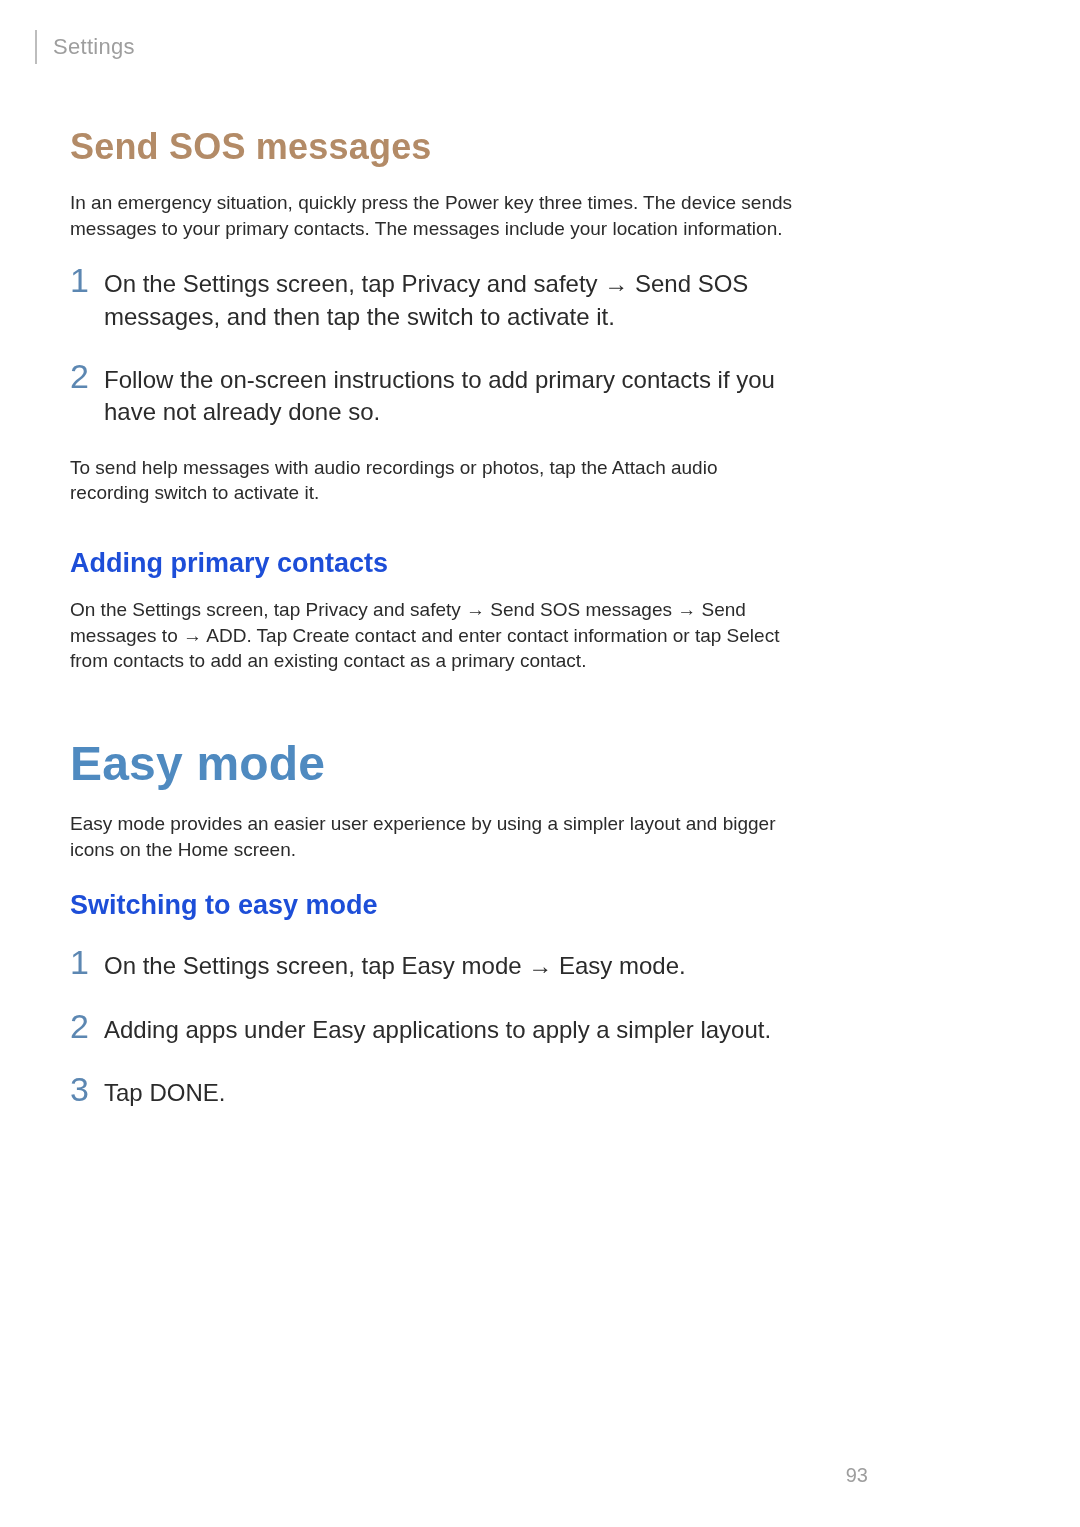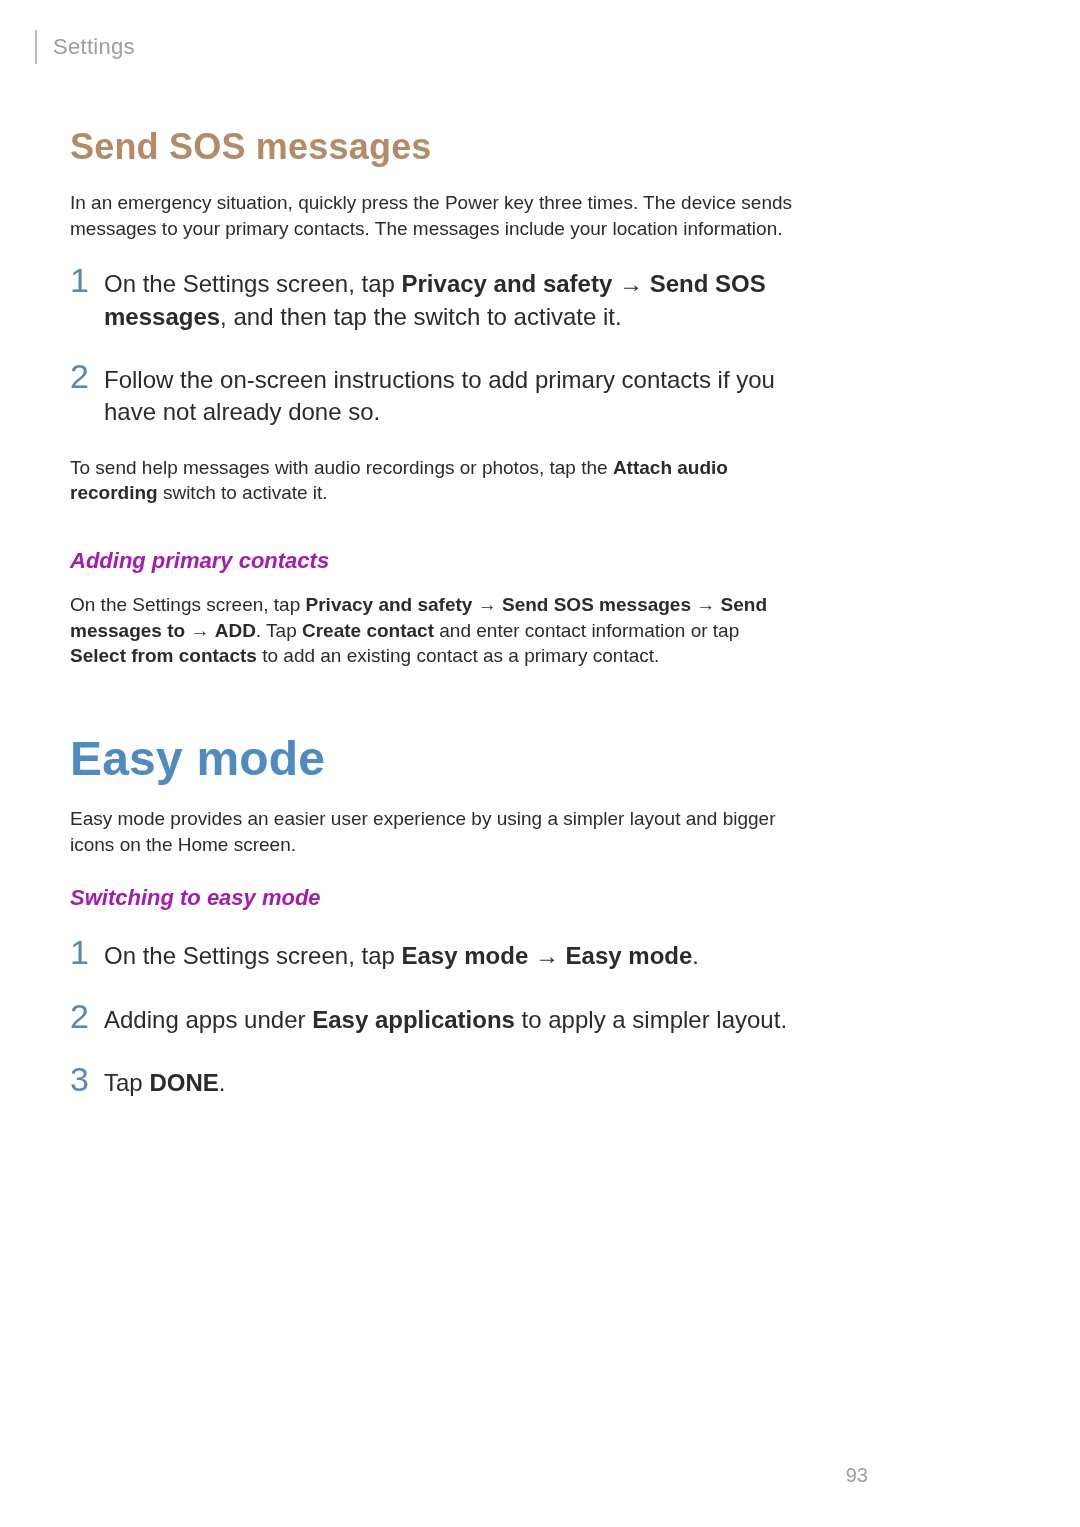--- a/index.html
+++ b/index.html
@@ -68,27 +68,26 @@
     font-family: "Segoe UI Light", "Helvetica Neue", Arial, sans-serif;
   }
   .step .txt {
     font-size: 24px;
     line-height: 1.35;
     color: #2b2b2b;
   }
   .arrow {
     display: inline;
   }
-  strong { font-weight: 700; }
+  strong { font-weight: 400; }
   h3.sub {
-    font-size: 22px;
+    font-size: 27px;
     font-weight: 700;
-    color: #a21caf;
+    color: #1d4ed8;
     margin: 42px 0 18px 0;
-    font-style: italic;
   }
   h1.easy {
     color: #4f8ac0;
     font-size: 48px;
     font-weight: 700;
     margin: 62px 0 20px 0;
     letter-spacing: 0.2px;
   }
   .page-number {
     position: absolute;

